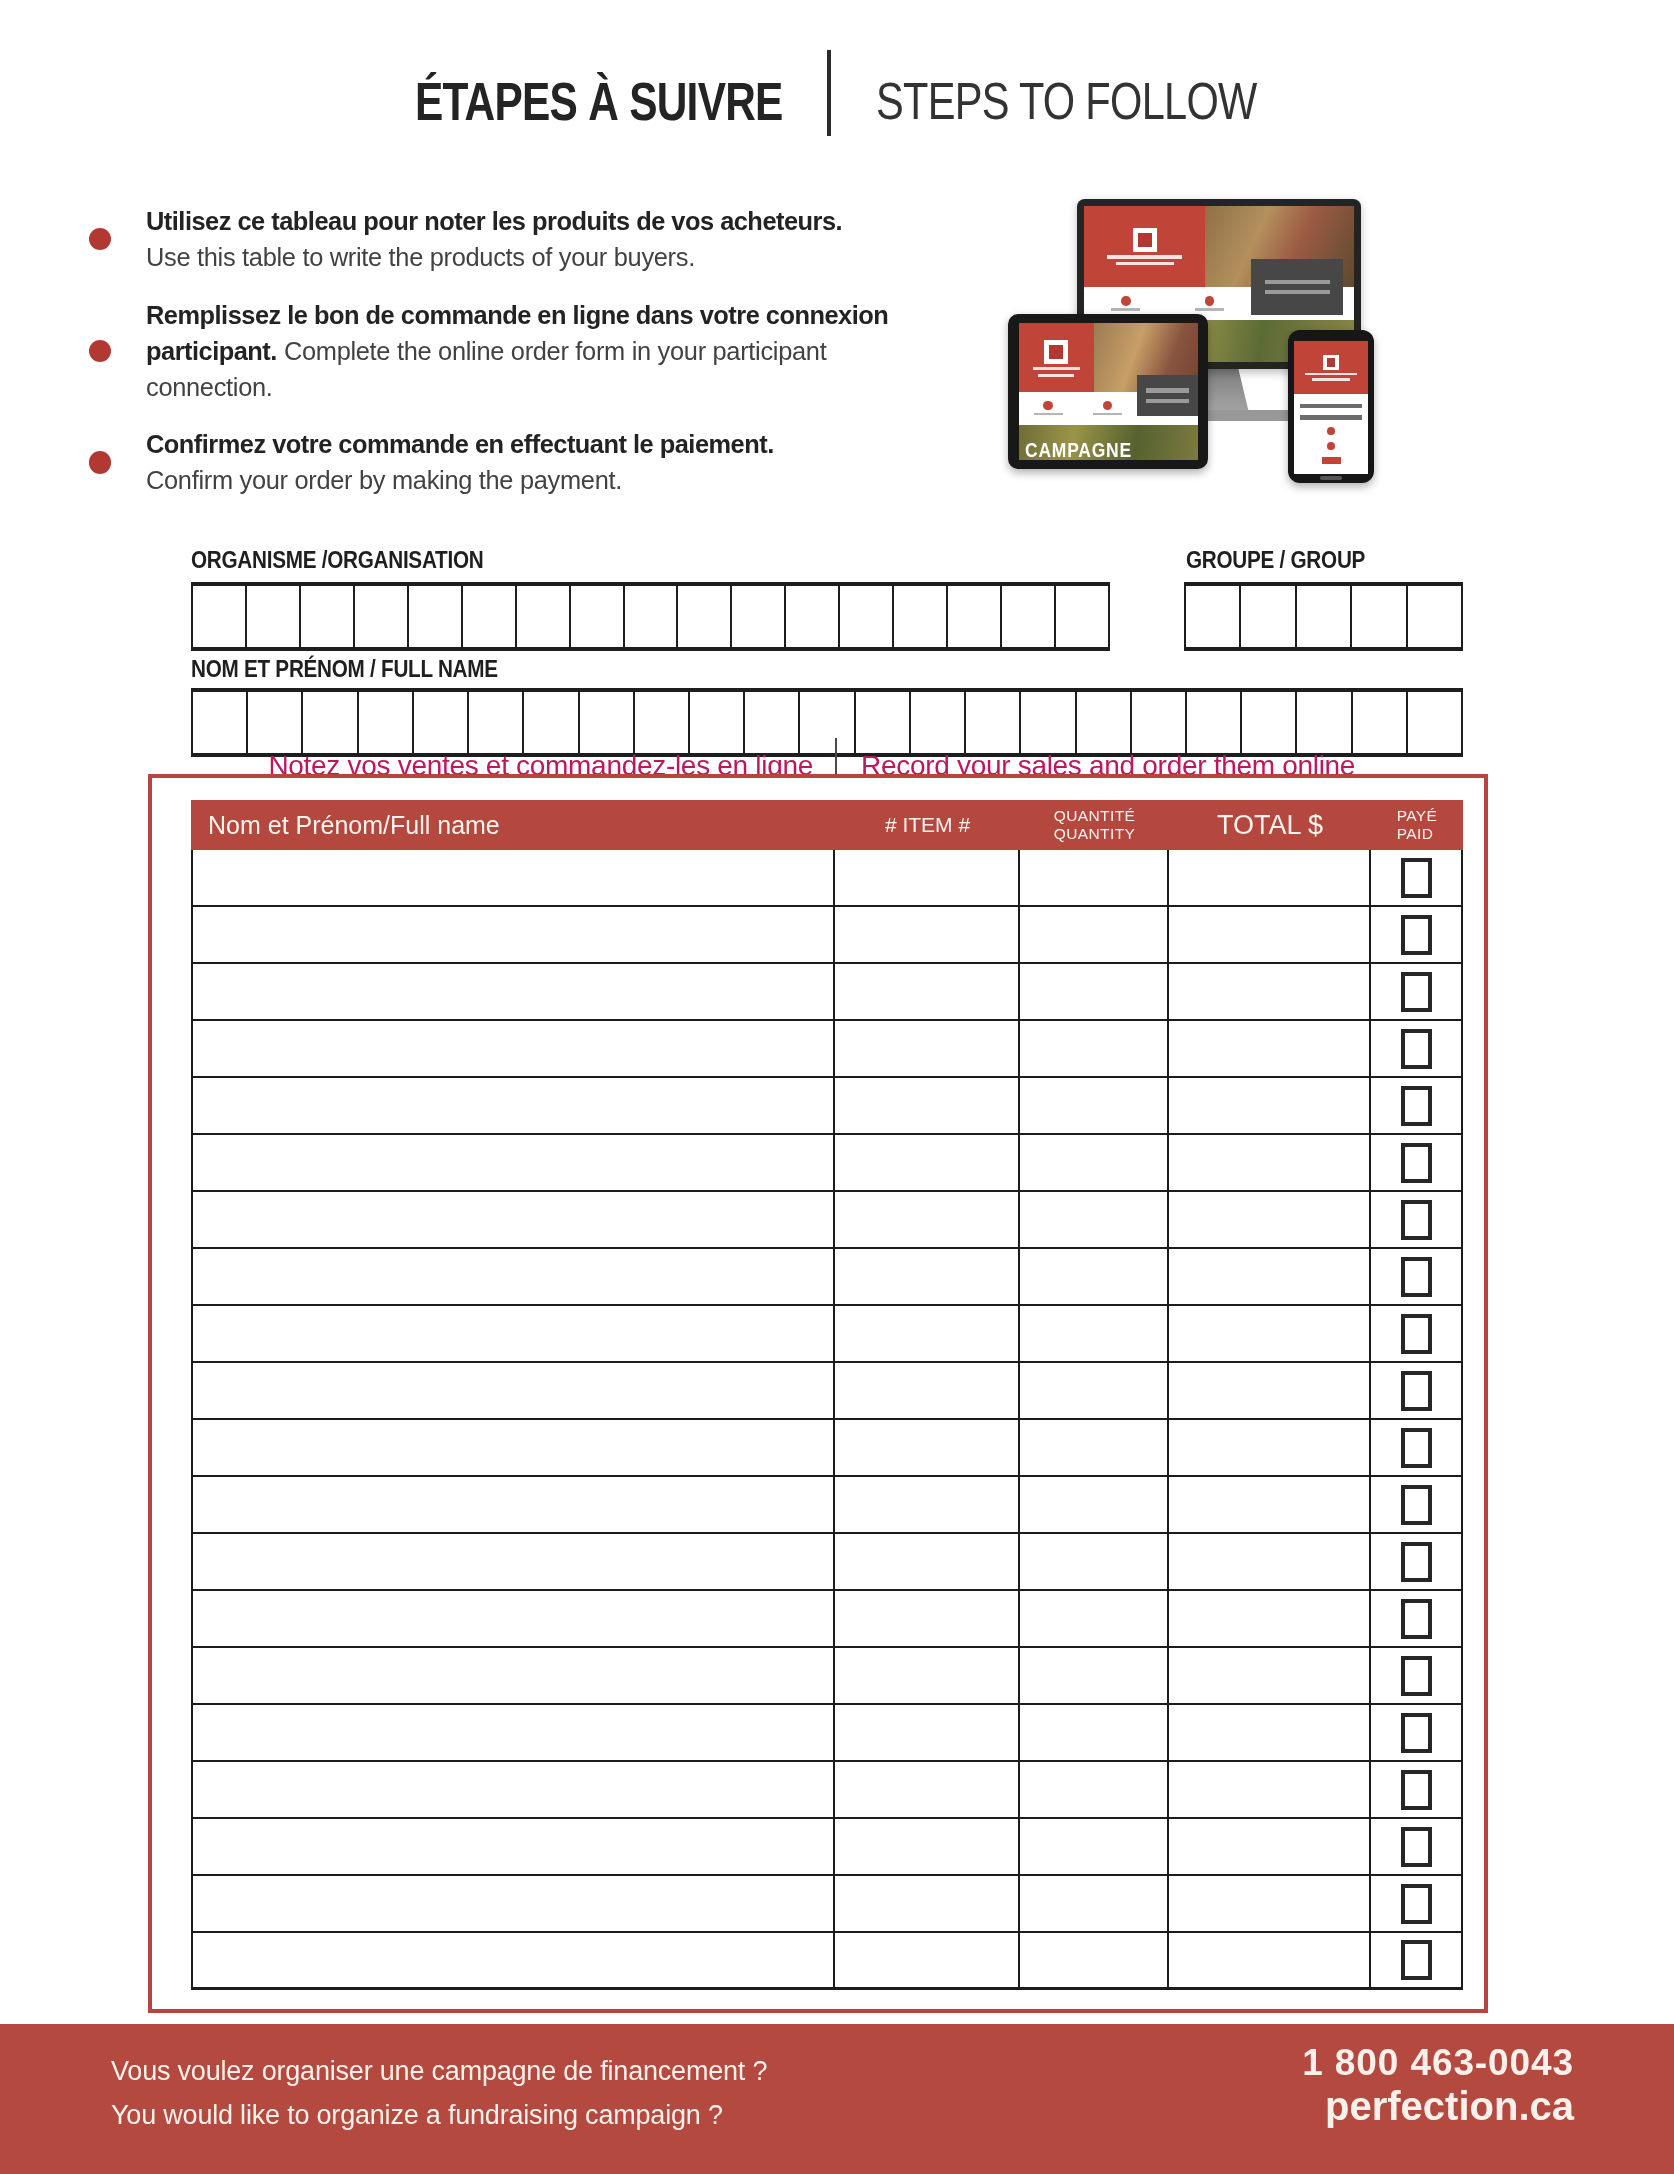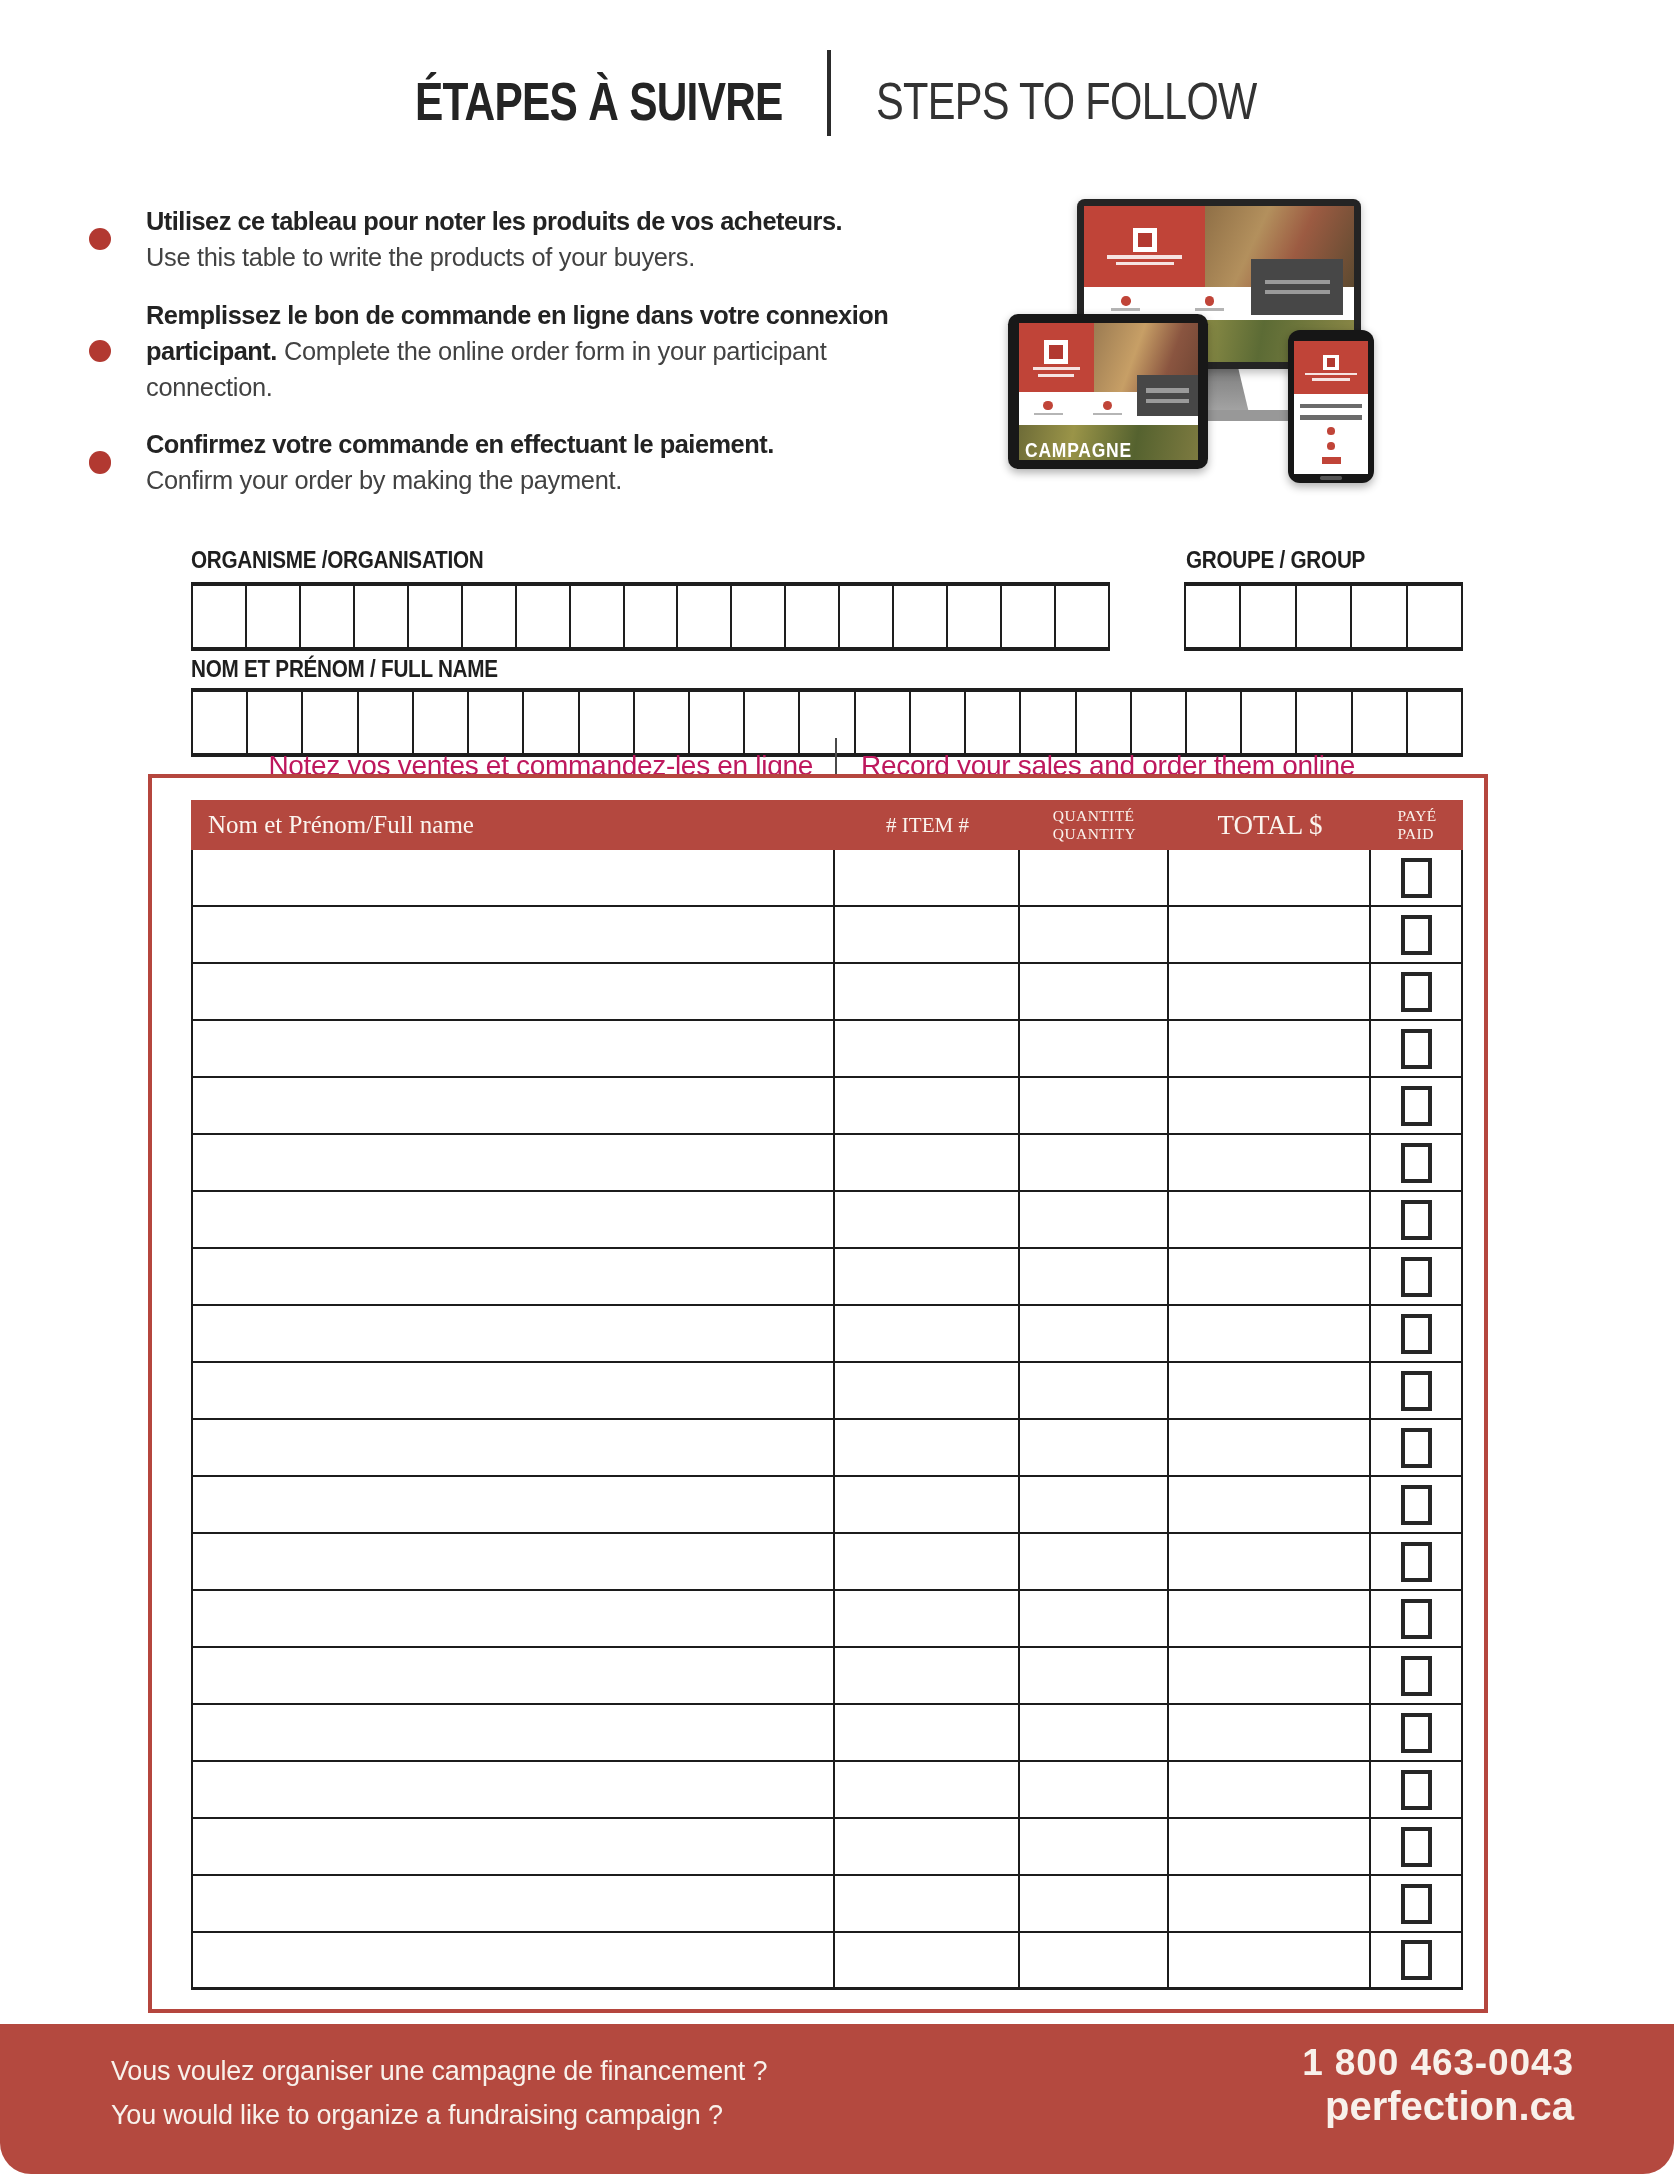--- a/index.html
+++ b/index.html
@@ -1,17 +1,17 @@
 <!DOCTYPE html>
 <html style="font-size:13.8px"><head>
 <meta charset="utf-8">
 <style>
   html,body{margin:0;padding:0;background:#ffffff;}
   .page{position:relative;width:1674px;height:2174px;background:#ffffff;overflow:hidden;
-        font-family:"Liberation Sans", sans-serif;color:#262626;border-radius:31px;}
+        font-family:"Liberation Sans", sans-serif;color:#262626;}
 
   
   .title-row{position:absolute;left:0;width:1674px;display:flex;align-items:center;justify-content:center;}
   .title-row.main{top:50px;height:102px;}
   .title-row.orders{top:482px;height:86px;}
   .vdiv{width:3.4px;background:#2b2b2b;align-self:stretch;}
   .vdiv.thin{width:2.6px;}
   .t-fr{font-weight:700;font-size:53px;letter-spacing:-0.9px;color:#242424;
         transform:scaleX(.8);transform-origin:right center;margin-right:45px;white-space:nowrap;}
   .t-en{font-weight:400;font-size:52px;letter-spacing:-0.9px;color:#333333;
@@ -83,21 +83,21 @@
   .lettergrid .cell:last-child{border-right:none;}
 
   
   .cap{position:absolute;font-size:28px;color:#be185d;letter-spacing:-0.3px;white-space:nowrap;}
   .cap-div{position:absolute;left:835px;top:738px;width:1.7px;height:65px;background:#4a4a4a;}
 
   
   .redbox{position:absolute;left:148px;top:774px;width:1340px;height:1239px;border:4.3px solid #B5463E;
           background:#ffffff;box-sizing:border-box;}
   .otable{position:absolute;left:191px;top:800px;width:1272px;}
-  .thead{display:flex;height:50px;background:#B4483F;color:#FBF4EE;align-items:center;box-sizing:border-box;font-family:Liberation Serif, serif;}
+  .thead{display:flex;height:50px;background:#B4483F;color:#FBF4EE;align-items:center;box-sizing:border-box;}
   .thead .hc{display:flex;align-items:center;justify-content:center;height:100%;box-sizing:border-box;}
   .hc.c-name{width:644px;justify-content:flex-start;padding-left:17px;font-size:25px;}
   .hc.c-item{width:185px;font-size:21px;text-align:right;}
   .hc.c-qty{width:149px;}
   .hc.c-total{width:202px;font-size:27px;}
   .hc.c-paid{width:92px;}
   .two-line{display:flex;flex-direction:column;line-height:1.18;font-size:15.5px;letter-spacing:0.4px;text-align:left;}
   .tbody{box-sizing:border-box;}
   .trow{display:flex;height:57px;border-bottom:2.6px solid #1c1c1c;box-sizing:border-box;}
   .trow:last-child{border-bottom-width:3.4px;}

